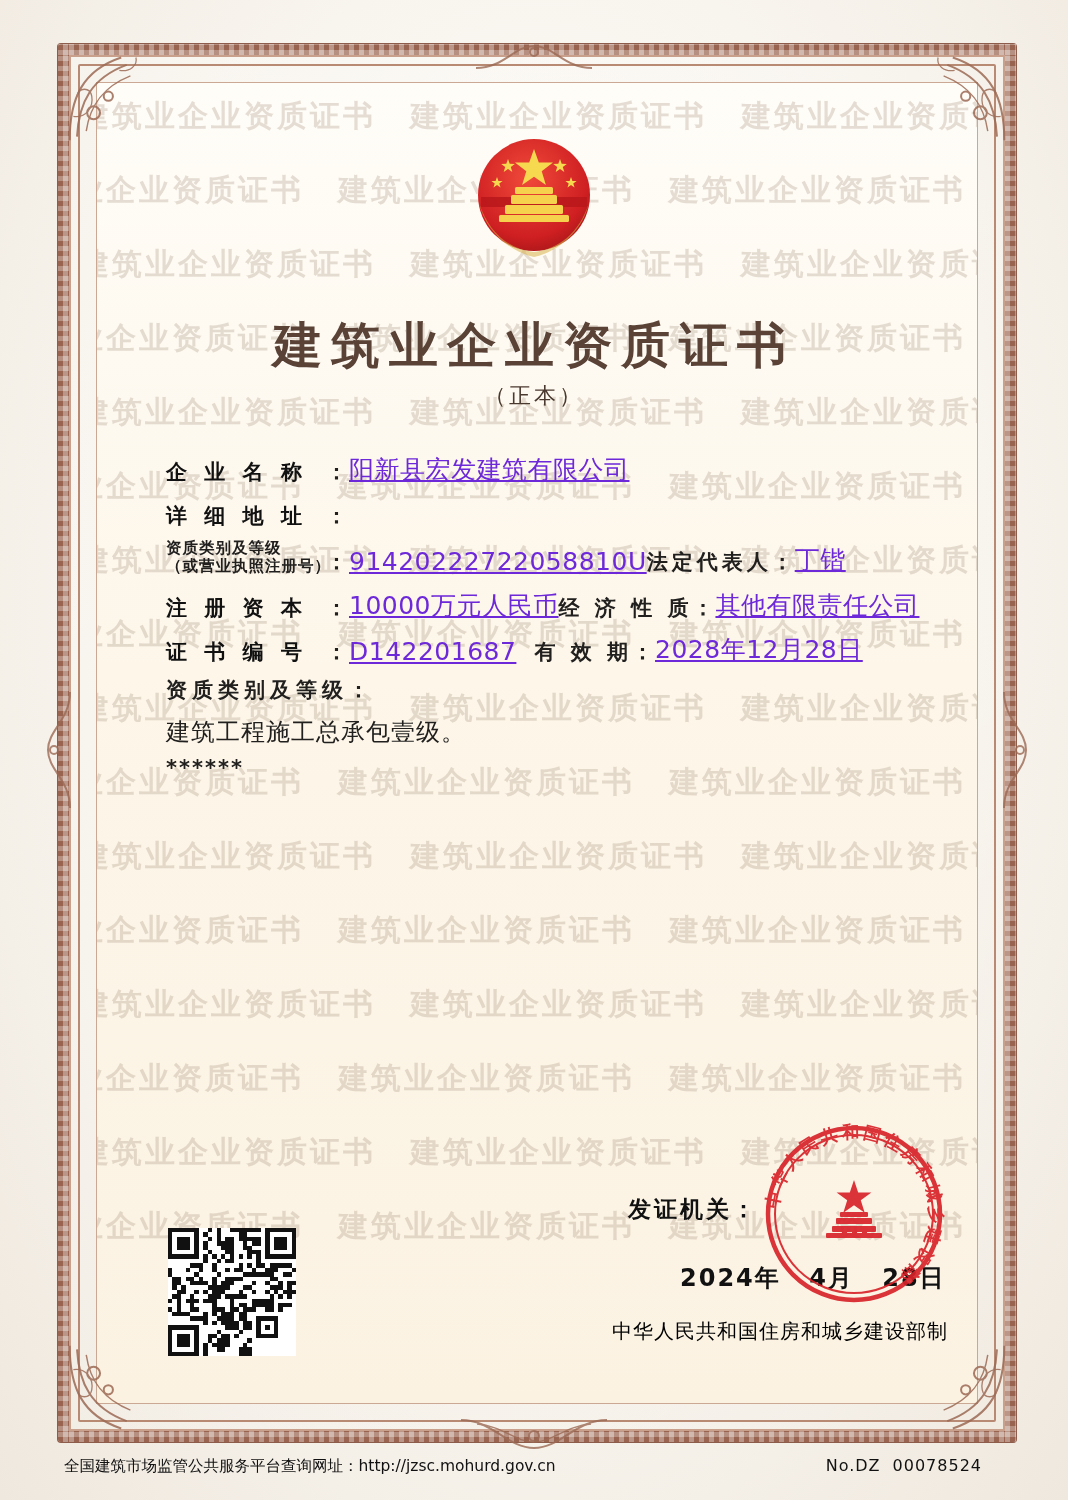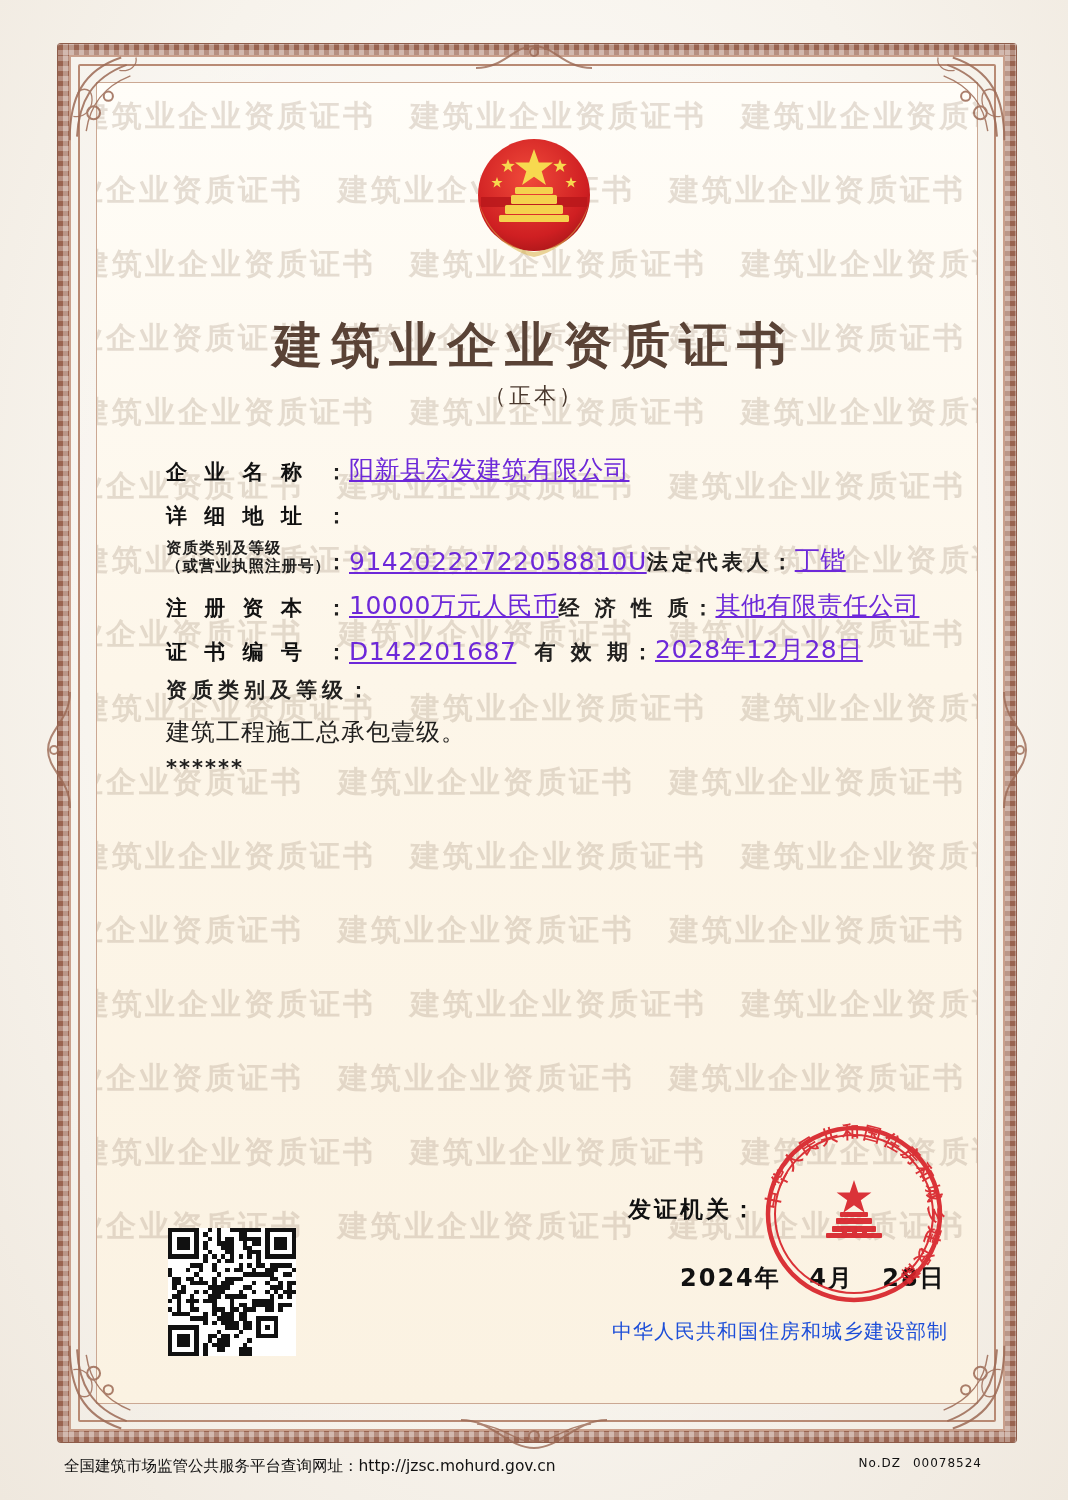--- a/index.html
+++ b/index.html
@@ -198,21 +198,21 @@
     position: absolute; left: 680px; top: 1262px;
     font-family: "DejaVu Sans", sans-serif;
     font-size: 24px; font-weight: bold; letter-spacing: 2px;
     color: #111;
   }
   .issue-date span { margin-right: 18px; }
   .footer-org {
     position: absolute; left: 0; right: 90px; top: 1318px;
     text-align: right;
     font-family: "DejaVu Sans", sans-serif;
-    font-size: 20px; letter-spacing: 1px; color: #1d4ed8;
+    font-size: 20px; letter-spacing: 1px; color: #000000;
     padding-right: 30px;
   }
 
   
   .seal {
     position: absolute; left: 762px; top: 1122px;
     width: 184px; height: 184px;
     pointer-events: none;
     opacity: .92;
   }
@@ -232,21 +232,21 @@
     font-family: "Liberation Serif", serif;
     color: #111;
   }
   .bs-left {
     position: absolute; left: 64px; top: 0;
     font-size: 15.5px; letter-spacing: 0px;
     font-family: "DejaVu Sans", sans-serif;
   }
   .bs-right {
     position: absolute; right: 70px; top: 0;
-    font-size: 12px; letter-spacing: 1px;
+    font-size: 16px; letter-spacing: 1px;
     font-family: "DejaVu Sans", sans-serif;
   }
   .bs-right .nodz { margin-right: 12px; }
 </style>
 </head>
 <body>
 
 <div id="page">
 
   <div class="paper"></div>

